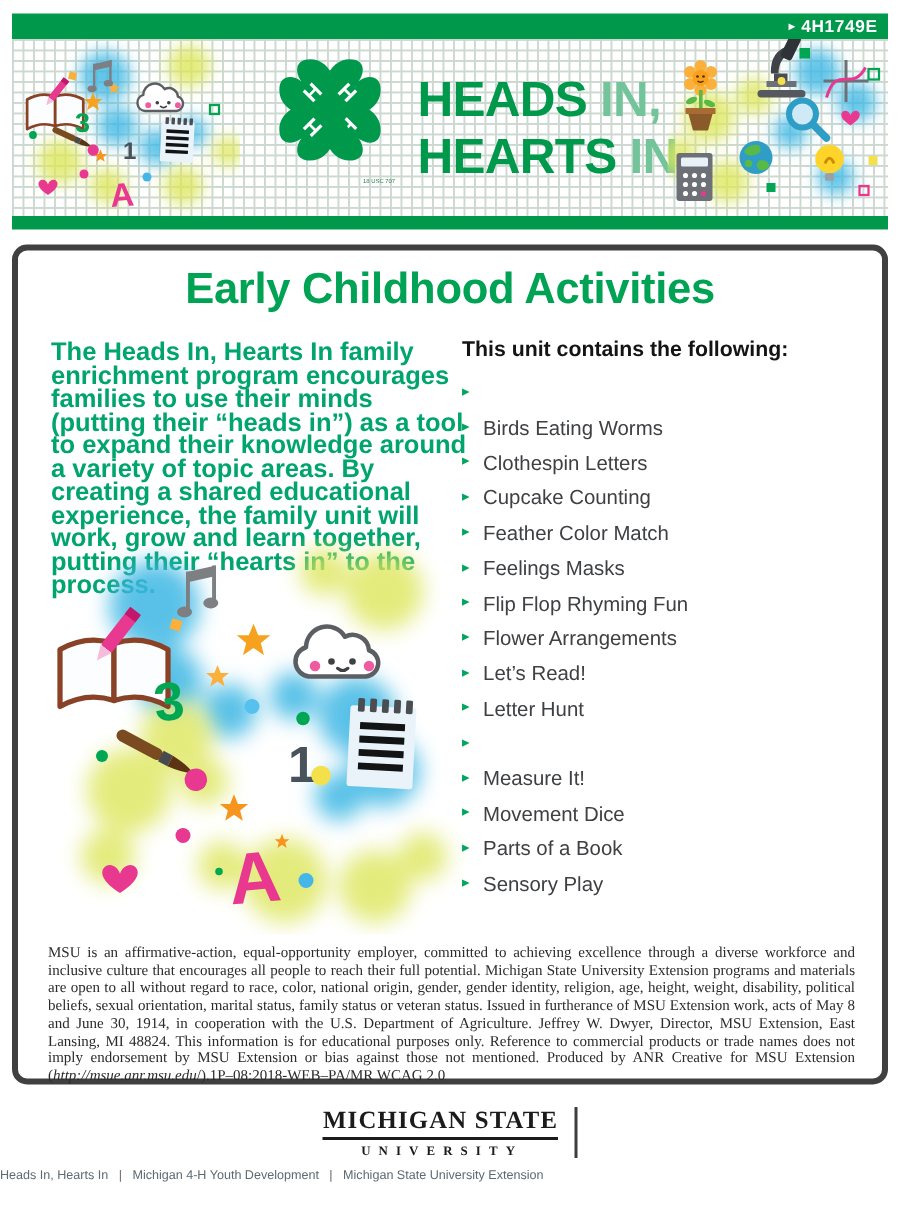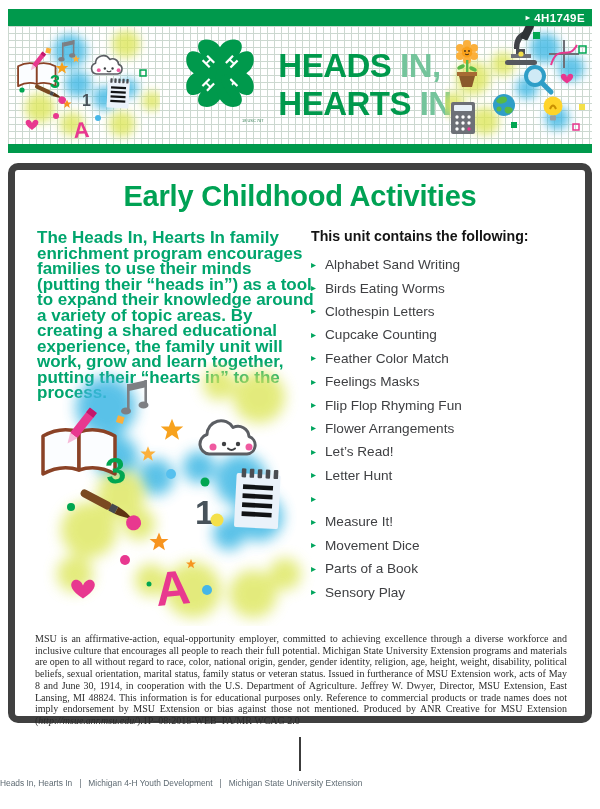--- a/index.html
+++ b/index.html
@@ -21,21 +21,21 @@
   .deco-right{position:absolute;right:0;top:0;width:147px;height:118px;}
   .banner-center{position:absolute;left:138px;top:0;width:330px;height:118px;
                  display:flex;align-items:center;justify-content:center;gap:8px;}
   .clover{width:100px;height:118px;flex:0 0 auto;}
   .banner-title{font-size:33px;font-weight:800;line-height:38px;letter-spacing:-.5px;white-space:nowrap;}
   .bt-bold{color:#00994c;}
   .bt-light{color:#74c49b;font-weight:600;}
 
   
   .content-box{position:absolute;left:8px;right:8px;top:163px;height:560px;background:#fff;
-               border:7px solid #404040;border-radius:10px;box-sizing:border-box;}
+               border:4px solid #404040;border-radius:10px;box-sizing:border-box;}
   .title{position:absolute;left:0;right:0;top:10px;margin:0;text-align:center;
          font-size:29px;font-weight:700;color:#00a254;letter-spacing:-.2px;}
   .intro{position:absolute;left:22px;top:60px;width:280px;margin:0;
          font-size:17px;line-height:15.5px;font-weight:700;color:#00a56d;}
   .unit-heading{position:absolute;left:296px;top:58px;margin:0;font-size:14.2px;font-weight:700;color:#141414;}
   .unit-list{position:absolute;left:296px;top:83px;margin:0;padding:0;list-style:none;
              font-size:13.6px;color:#3f4043;}
   .unit-list li{height:23.4px;display:flex;align-items:center;}
   .bullet{color:#00a55e;font-size:10px;margin-right:9px;line-height:1;}
   .illustration{position:absolute;left:16px;top:192px;width:292px;height:264px;}
@@ -299,21 +299,20 @@
 
   <div class="content-box">
     <h1 class="title">Early Childhood Activities</h1>
 
     <p class="intro">The Heads In, Hearts In family enrichment program encourages families to use their minds (putting their “heads in”) as a tool to expand their knowledge around a variety of topic areas. By creating a shared educational experience, the family unit will work, grow and learn together, putting their “hearts in” to the process.</p>
 
     <h2 class="unit-heading">This unit contains the following:</h2>
     <ul class="unit-list">
       <li>
           <span class="bullet">▸</span>
-          <span>Alphabet Sand Writing</span>
         </li>
       <li>
           <span class="bullet">▸</span>
           <span>Birds Eating Worms</span>
         </li>
       <li>
           <span class="bullet">▸</span>
           <span>Clothespin Letters</span>
         </li>
       <li>
@@ -425,17 +424,21 @@
       <text x="126" y="244" font-size="48" font-weight="bold" fill="#e8388f" transform="rotate(-5 126 244)">A</text>
       <use href="#def-heart" transform="translate(52,218) scale(1.15)" fill="#e8388f"></use>
     </svg>
 
     <p class="disclaimer">
       <span>MSU is an affirmative-action, equal-opportunity employer, committed to achieving excellence through a diverse workforce and inclusive culture that encourages all people to reach their full potential. Michigan State University Extension programs and materials are open to all without regard to race, color, national origin, gender, gender identity, religion, age, height, weight, disability, political beliefs, sexual orientation, marital status, family status or veteran status. Issued in furtherance of MSU Extension work, acts of May 8 and June 30, 1914, in cooperation with the U.S. Department of Agriculture. Jeffrey W. Dwyer, Director, MSU Extension, East Lansing, MI 48824. This information is for educational purposes only. Reference to commercial products or trade names does not imply endorsement by MSU Extension or bias against those not mentioned. Produced by ANR Creative for MSU Extension (</span><em>http://msue.anr.msu.edu</em><span>/).1P–08:2018-WEB–PA/MR WCAG 2.0</span>
     </p>
   </div>
 
   <div class="wordmark">
+    <div class="msu">
+      <div class="msu-top">MICHIGAN STATE</div>
+      <div class="msu-bottom">UNIVERSITY</div>
+    </div>
     <div class="wm-divider"></div>
   </div>
   <div class="footer-line1">Heads In, Hearts In   |   Michigan 4-H Youth Development   |   Michigan State University Extension</div>
 
 </div>
 
 </body></html>

